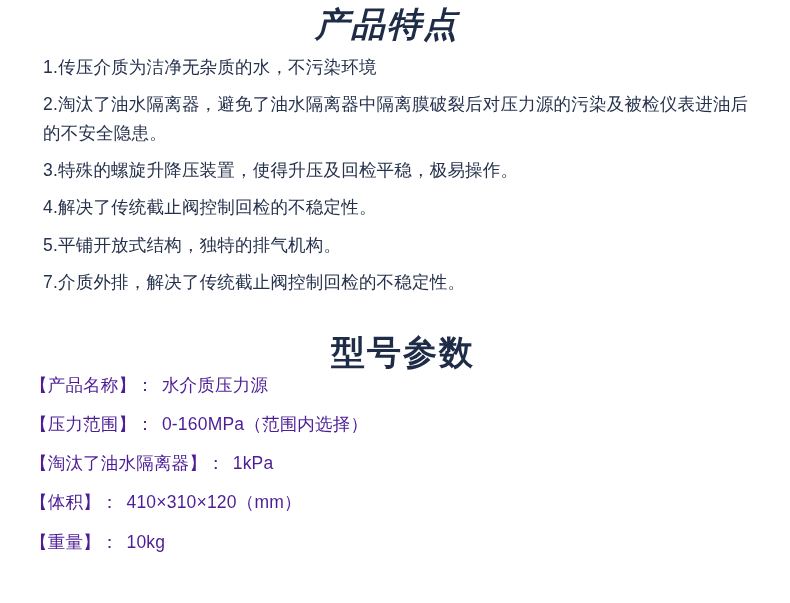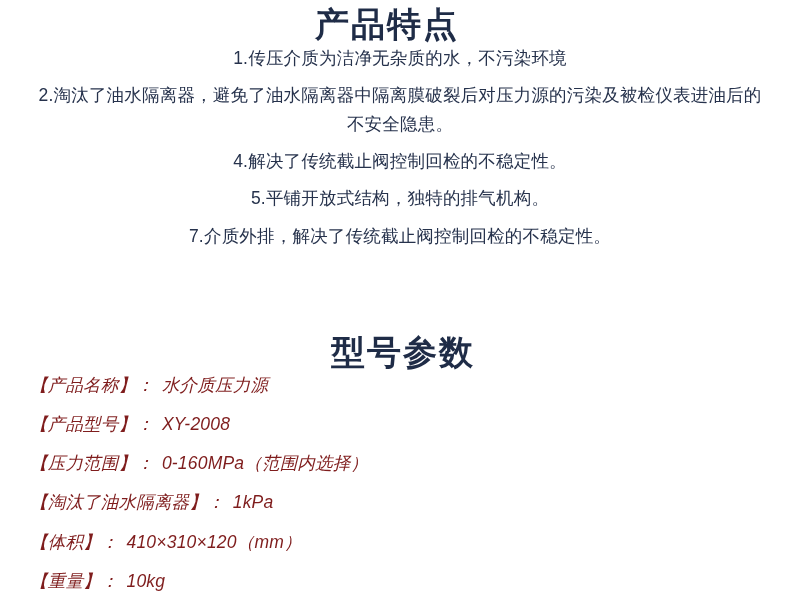--- a/index.html
+++ b/index.html
@@ -27,30 +27,30 @@
     letter-spacing: 2px;
     line-height: 1.1;
   }
   #features-title {
     position: absolute;
     top: -22px;
     left: 0;
     right: 16px;
     height: 40px;
     overflow: hidden;
+    font-style: italic;
   }
   .feature-list {
     position: absolute;
     top: 36px;
     left: 26px;
     right: 16px;
-    margin: 8px;
+    margin: 17px;
     padding: 0;
     list-style: none;
-    text-align: center;
   }
   .feature-item {
     font-size: 17.5px;
     line-height: 1.62;
     color: #26324c;
     margin-bottom: 9px;
     letter-spacing: 0.2px;
   }
   .feature-item .idx {
     display: inline;
@@ -69,24 +69,23 @@
     top: 372px;
     left: 30px;
     right: 16px;
     margin: 0;
     padding: 0;
     list-style: none;
   }
   .param-row {
     font-size: 17.5px;
     line-height: 1.55;
-    color: #7f1d1d;
+    color: #4c1d95;
     margin-bottom: 12px;
     letter-spacing: 0.2px;
-    font-style: italic;
   }
   .param-key {
     display: inline;
   }
   .param-val {
     display: inline;
     padding-left: 8px;
   }
 </style>
 </head>
@@ -97,38 +96,38 @@
   <h2 class="section-title" id="features-title">产品特点</h2>
 
   <ul class="feature-list">
     <li class="feature-item">
       <span class="idx">1.</span><span class="txt">传压介质为洁净无杂质的水，不污染环境</span>
     </li>
     <li class="feature-item">
       <span class="idx">2.</span><span class="txt">淘汰了油水隔离器，避免了油水隔离器中隔离膜破裂后对压力源的污染及被检仪表进油后的不安全隐患。</span>
     </li>
     <li class="feature-item">
+      <span class="idx">3.</span><span class="txt">特殊的螺旋升降压装置，使得升压及回检平稳，极易操作。</span>
+    </li>
+    <li class="feature-item">
       <span class="idx">4.</span><span class="txt">解决了传统截止阀控制回检的不稳定性。</span>
     </li>
     <li class="feature-item">
       <span class="idx">5.</span><span class="txt">平铺开放式结构，独特的排气机构。</span>
     </li>
     <li class="feature-item">
       <span class="idx">7.</span><span class="txt">介质外排，解决了传统截止阀控制回检的不稳定性。</span>
     </li>
   </ul>
 
   <h2 class="section-title" id="params-title">型号参数</h2>
 
   <ul class="param-list">
     <li class="param-row">
       <span class="param-key">【产品名称】：</span><span class="param-val">水介质压力源</span>
-    </li>
-    <li class="param-row">
-      <span class="param-key">【产品型号】：</span><span class="param-val">XY-2008</span>
     </li>
     <li class="param-row">
       <span class="param-key">【压力范围】：</span><span class="param-val">0-160MPa（范围内选择）</span>
     </li>
     <li class="param-row">
       <span class="param-key">【淘汰了油水隔离器】：</span><span class="param-val">1kPa</span>
     </li>
     <li class="param-row">
       <span class="param-key">【体积】：</span><span class="param-val">410×310×120（mm）</span>
     </li>

